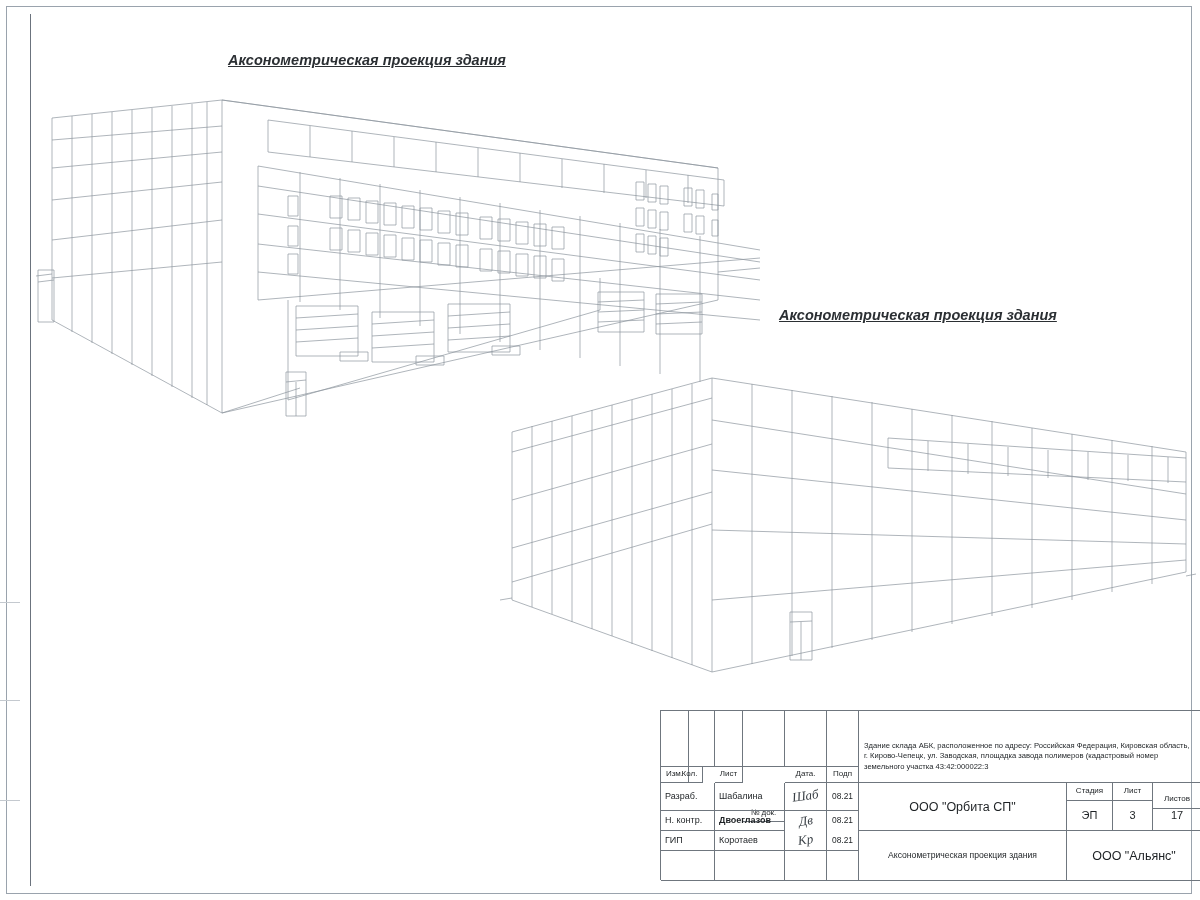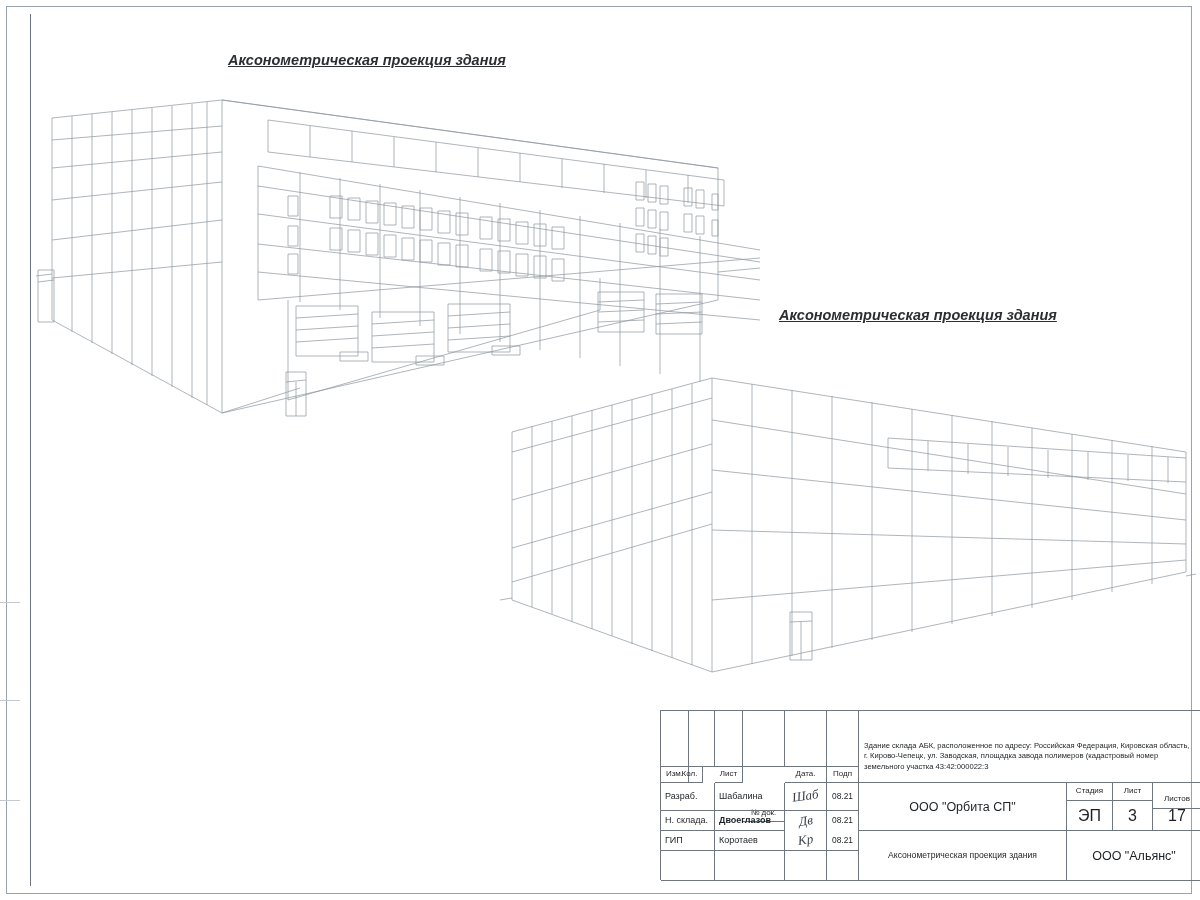--- a/index.html
+++ b/index.html
@@ -125,21 +125,21 @@
   .org {
     font-size: 12.5px;
   }
   .sheetname {
     font-size: 8.6px;
   }
   .hdr {
     font-size: 8px;
   }
   .val-big {
-    font-size: 16px;
+    font-size: 11px;
   }
   .sig {
     font-family: "Liberation Serif", serif;
     font-style: italic;
     font-size: 13px;
     color: #3a4046;
     transform: rotate(-8deg);
   }
 </style>
 </head>
@@ -424,21 +424,21 @@
     <div class="cell hdr" style="left:124px;top:56px;width:42px;height:16px;">Дата.</div>
     <div class="cell hdr" style="left:166px;top:56px;width:32px;height:16px;">Подп</div>
 
     <div class="cell left" style="left:0;top:72px;width:54px;height:28px;padding-left:4px;">Разраб.</div>
     <div class="cell left" style="left:54px;top:72px;width:70px;height:28px;padding-left:4px;">Шабалина</div>
     <div class="cell" style="left:124px;top:72px;width:42px;height:28px;">
         <span class="sig">Шаб</span>
       </div>
     <div class="cell" style="left:166px;top:72px;width:32px;height:28px;font-size:8.4px;">08.21</div>
 
-    <div class="cell left" style="left:0;top:100px;width:54px;height:20px;padding-left:4px;">Н. склада.</div>
+    <div class="cell left" style="left:0;top:100px;width:54px;height:20px;padding-left:4px;">Н. контр.</div>
     <div class="cell left" style="left:54px;top:100px;width:70px;height:20px;padding-left:4px;font-weight:bold;">Двоеглазов</div>
     <div class="cell nob" style="left:124px;top:100px;width:42px;height:20px;">
         <span class="sig">Дв</span>
       </div>
     <div class="cell nob" style="left:166px;top:100px;width:32px;height:20px;font-size:8.4px;">08.21</div>
 
     <div class="cell left" style="left:0;top:120px;width:54px;height:20px;padding-left:4px;">ГИП</div>
     <div class="cell left" style="left:54px;top:120px;width:70px;height:20px;padding-left:4px;">Коротаев</div>
     <div class="cell" style="left:124px;top:120px;width:42px;height:20px;">
         <span class="sig">Кр</span>

